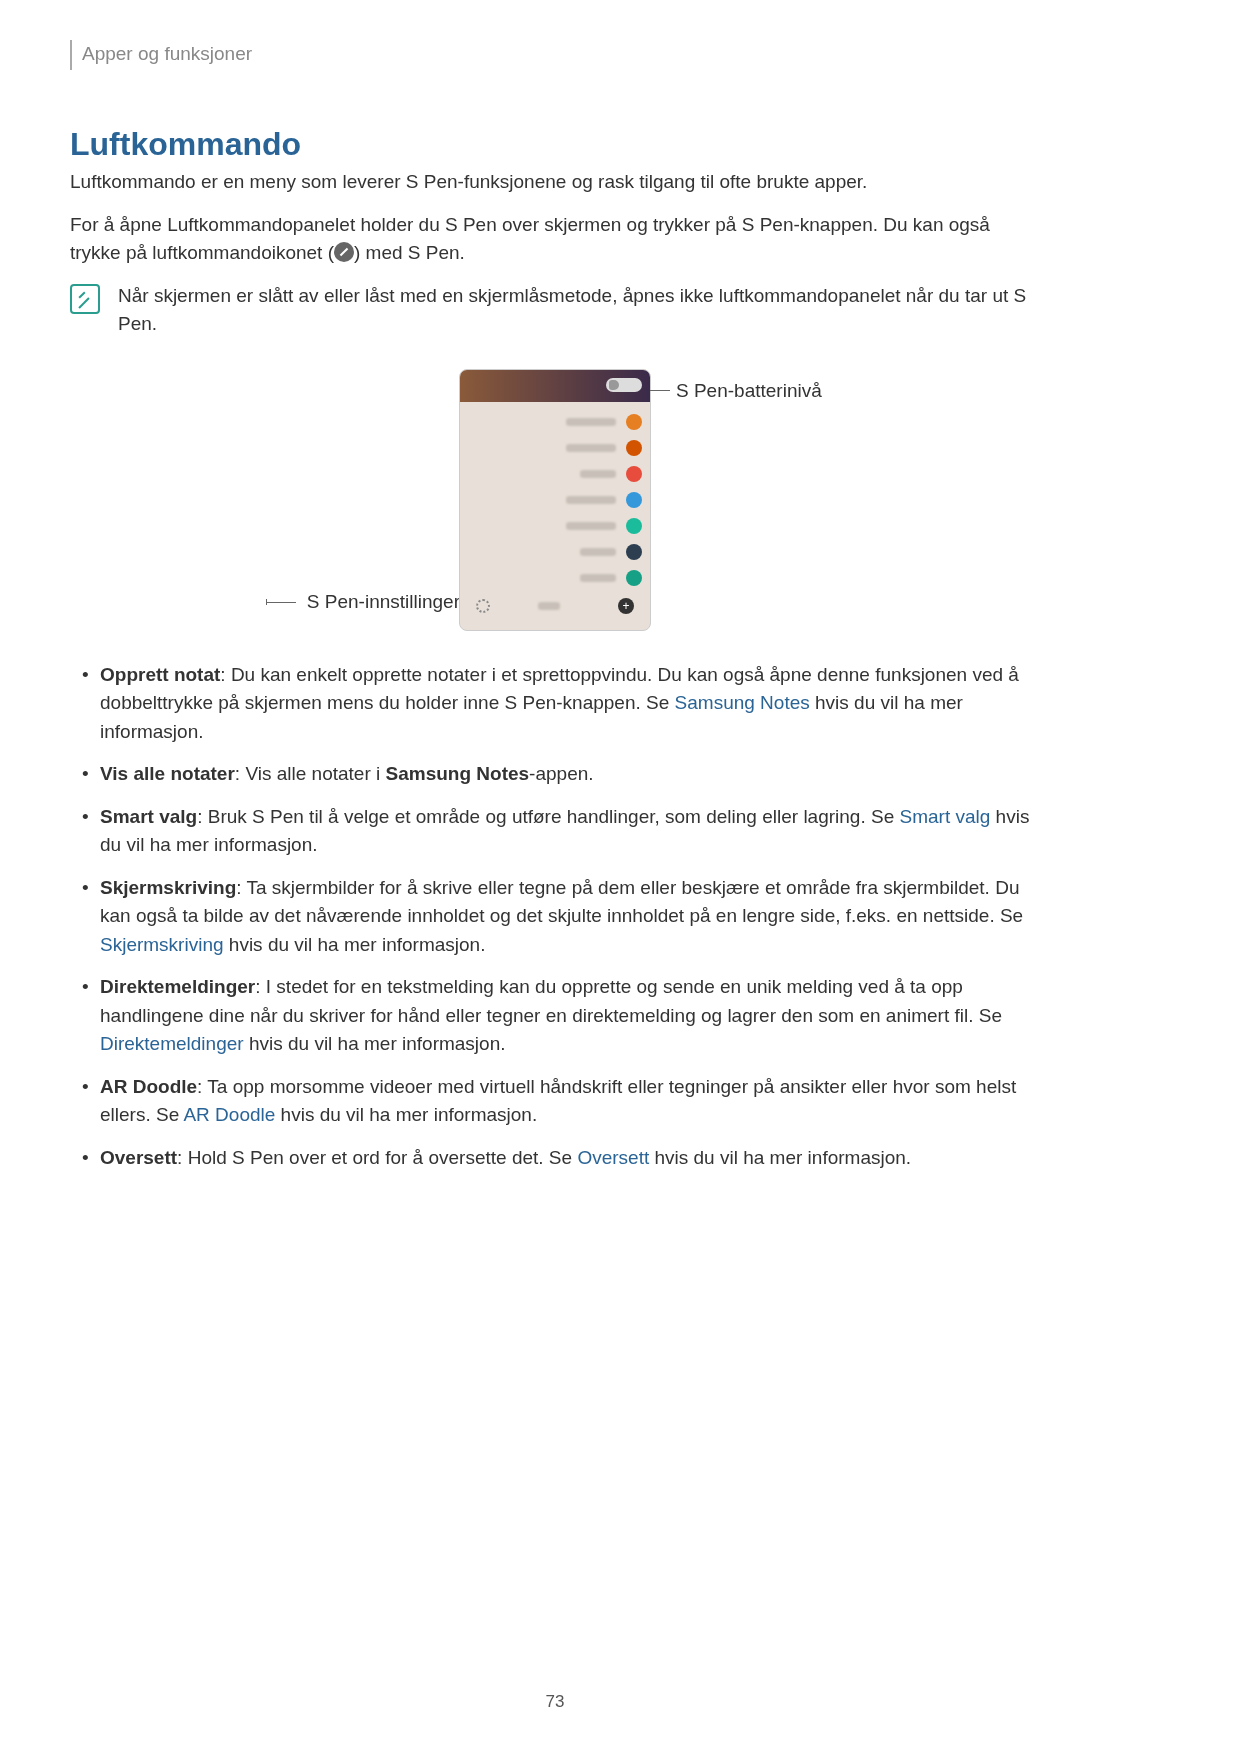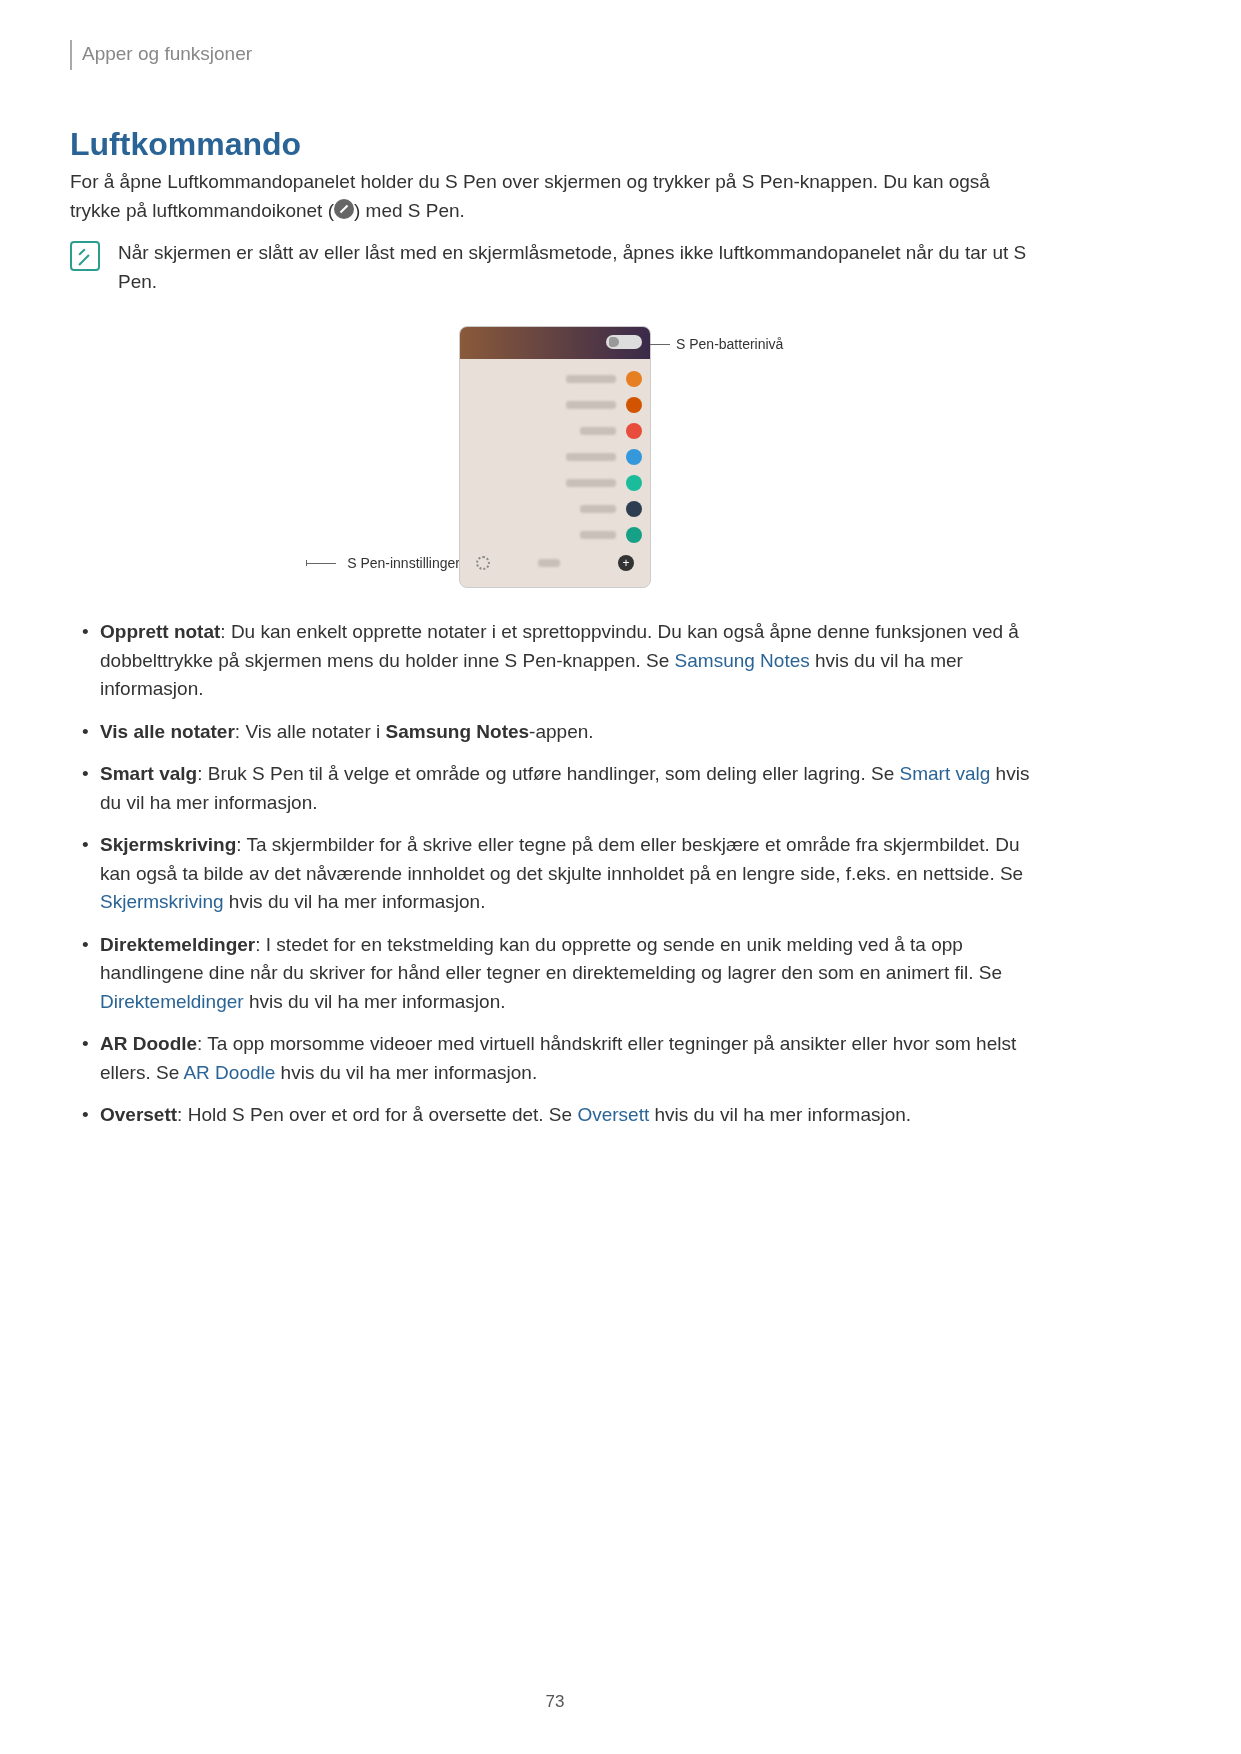--- a/index.html
+++ b/index.html
@@ -188,21 +188,21 @@
     background: #333;
     color: #fff;
     display: flex;
     align-items: center;
     justify-content: center;
     font-size: 12px;
   }
 
   .callout {
     position: absolute;
-    font-size: 14px;
+    font-size: 19px;
     color: #333;
     display: flex;
     align-items: center;
   }
   .callout-line {
     height: 1px;
     background: #666;
     display: inline-block;
   }
   .callout-right {
@@ -256,20 +256,21 @@
 </head>
 <body>
 
 <div class="page">
   <div class="header-section">
     <span>Apper og funksjoner</span>
   </div>
 
   <div class="heading">Luftkommando</div>
 
+  <div class="para">Luftkommando er en meny som leverer S Pen-funksjonene og rask tilgang til ofte brukte apper.</div>
 
   <div class="para">
     <span>For å åpne Luftkommandopanelet holder du S Pen over skjermen og trykker på S Pen-knappen. Du kan også trykke på luftkommandoikonet (</span><span class="inline-icon"></span><span>) med S Pen.</span>
   </div>
 
 
   <div class="note-row">
     <div class="note-icon"></div>
     <div class="note-text">Når skjermen er slått av eller låst med en skjermlåsmetode, åpnes ikke luftkommandopanelet når du tar ut S Pen.</div>
   </div>

